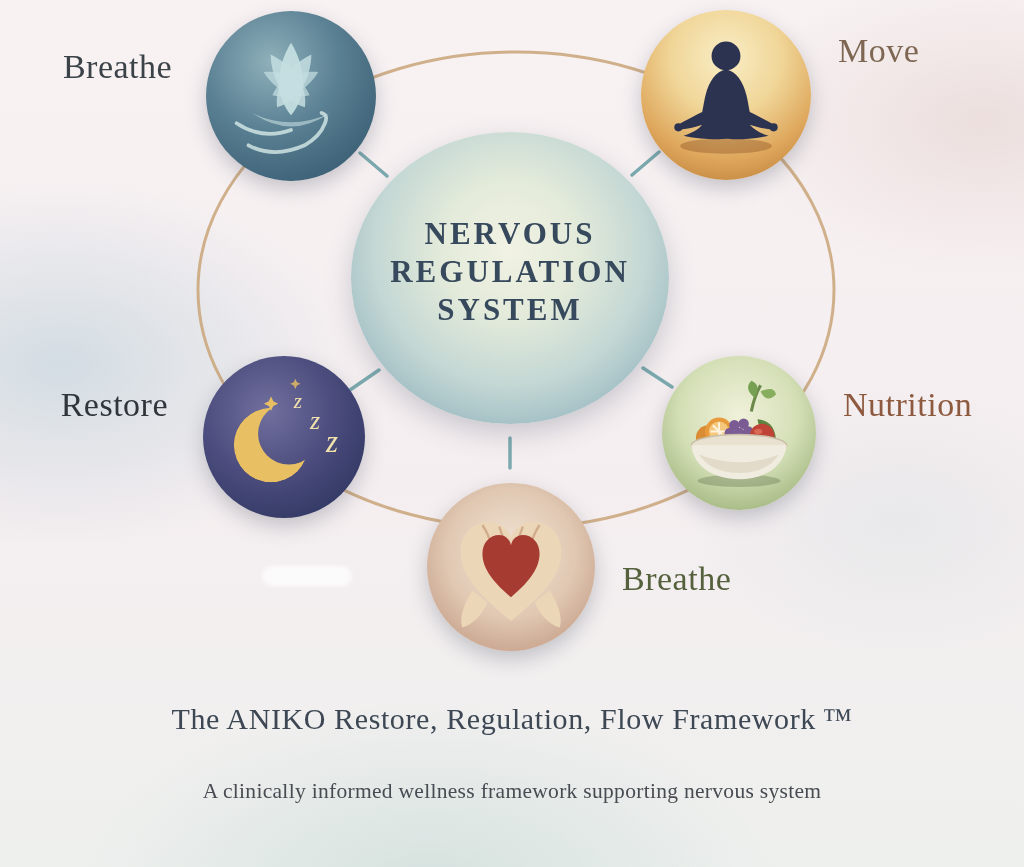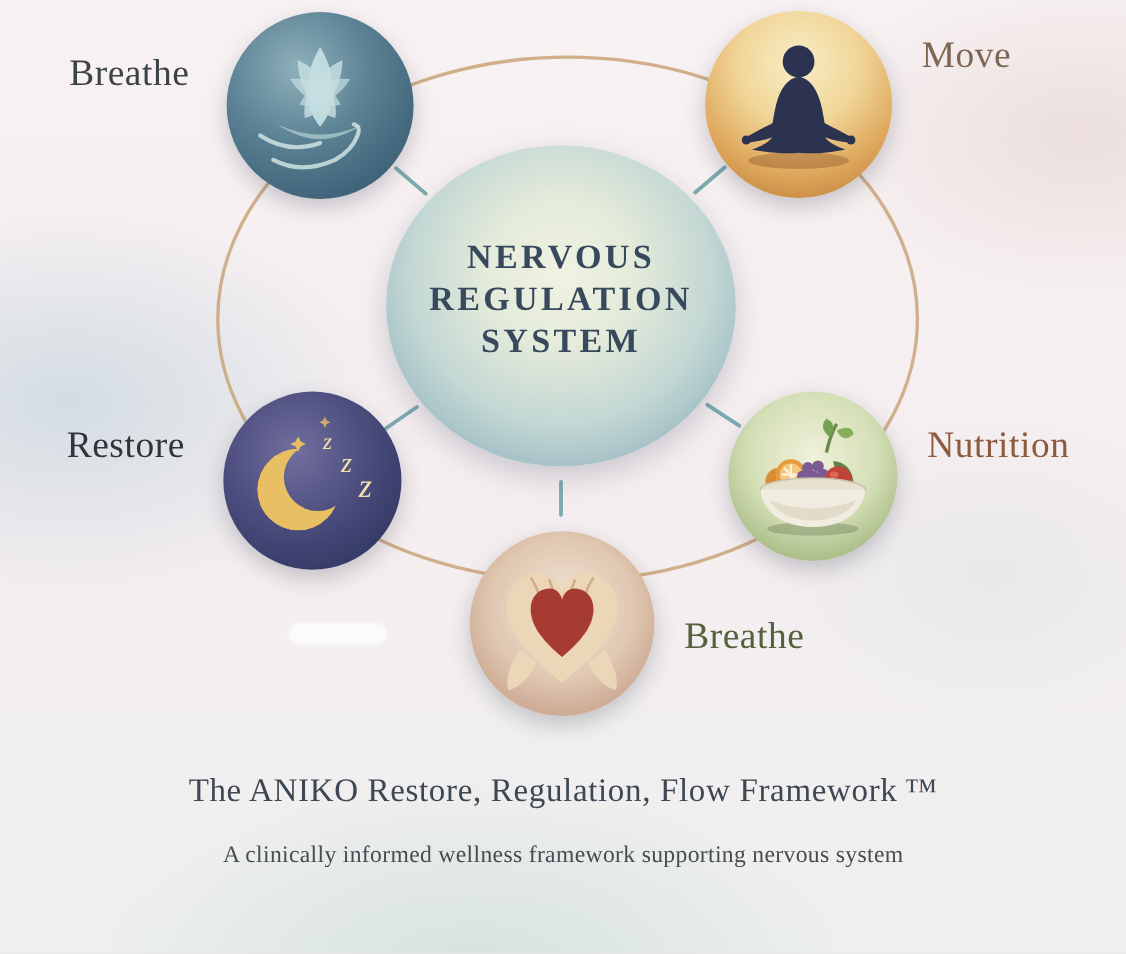--- a/index.html
+++ b/index.html
@@ -44,21 +44,21 @@
     position:absolute;font-size:34px;font-weight:500;letter-spacing:.5px;
   }
   .label-breathe{left:40px;top:48px;width:155px;text-align:center;color:#3b4248;}
   .label-move{left:838px;top:32px;color:#7d6752;}
   .label-restore{left:28px;top:386px;width:140px;text-align:right;color:#2f353b;}
   .label-nutrition{left:843px;top:386px;color:#8d5a3f;}
   .label-connect{left:622px;top:560px;color:#55603c;}
 
   .footer{position:absolute;left:0;top:702px;width:1024px;text-align:center;}
   .framework-title{font-size:30px;color:#3d4854;letter-spacing:.6px;}
-  .framework-subtitle{margin-top:22px;font-size:21.5px;color:#474c52;line-height:39px;letter-spacing:.3px;}
+  .framework-subtitle{margin-top:36px;font-size:21.5px;color:#474c52;line-height:39px;letter-spacing:.3px;}
   .framework-subtitle span{display:block;}
   .smudge{position:absolute;left:262px;top:566px;width:90px;height:20px;border-radius:10px;
     background:rgba(255,255,255,.75);filter:blur(2px);}
 </style>
 </head>
 <body>
 
 <div class="canvas">
 
   <svg class="ring-layer" viewBox="0 0 1024 867">

